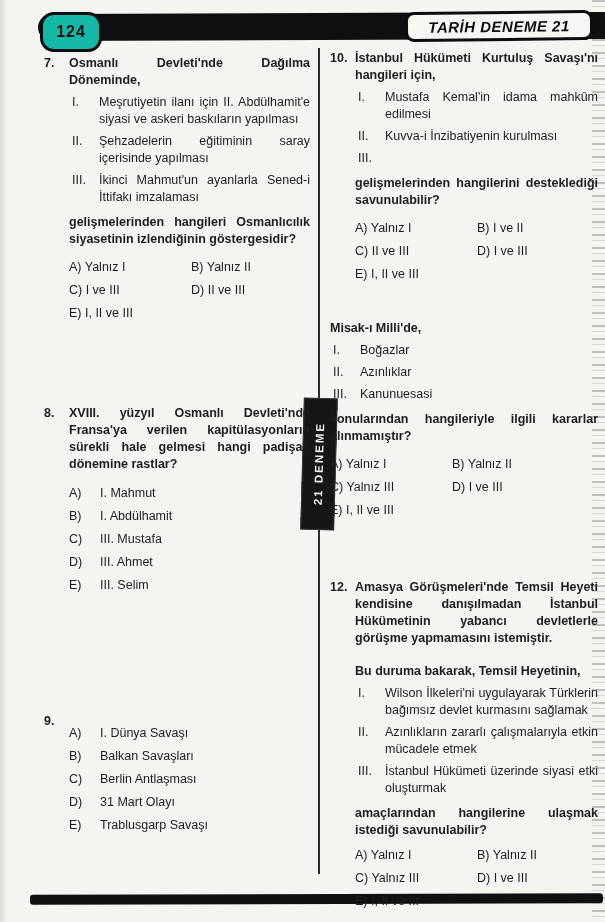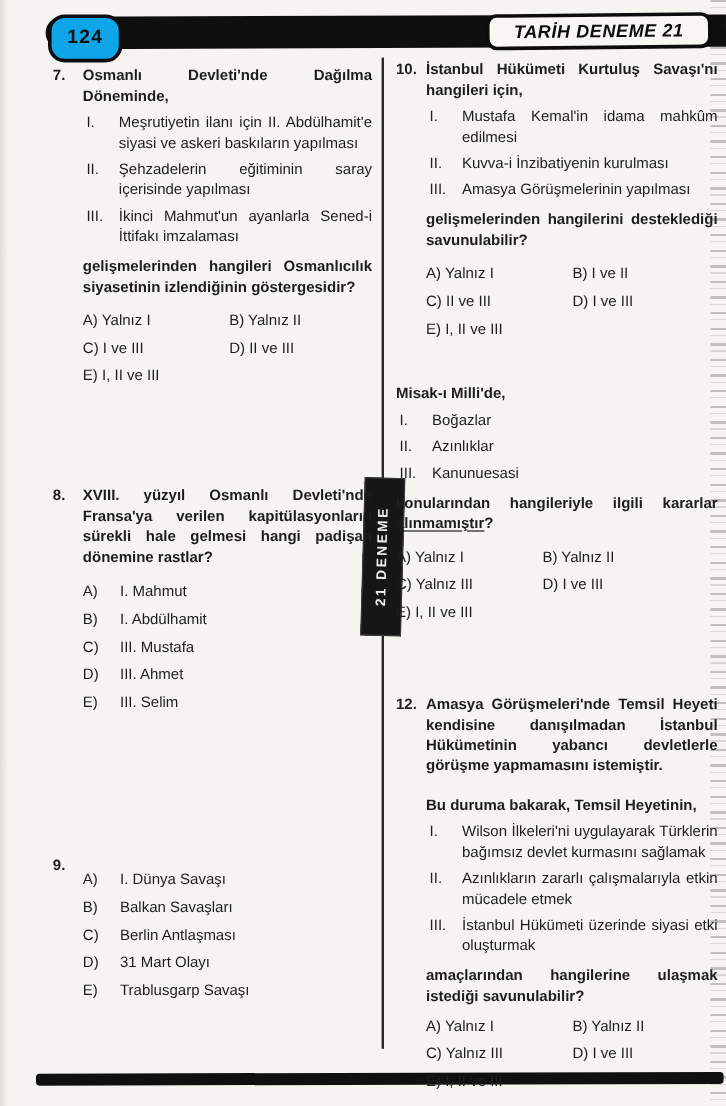--- a/index.html
+++ b/index.html
@@ -23,21 +23,21 @@
     opacity:.55;
   }
   
   .topbar {
     position:absolute; left:38px; top:13px; right:0; height:27px;
     background:#0f0f0f; border-radius:14px 0 0 14px;
     transform:rotate(-.2deg);
   }
   .pagenum {
     position:absolute; left:40px; top:12px; width:62px; height:40px;
-    background:#0ea5e9; border:3px solid #0d0d0d; border-radius:14px;
+    background:#14b8a6; border:3px solid #0d0d0d; border-radius:14px;
     display:flex; align-items:center; justify-content:center;
     font-weight:bold; font-size:16px; letter-spacing:1px; color:#111;
   }
   .headertitle {
     position:absolute; left:405px; top:11px; width:188px; height:30px;
     background:#f7f6f2; border:3px solid #0d0d0d; border-radius:9px;
     display:flex; align-items:center; justify-content:center;
     font-weight:bold; font-style:italic; font-size:15px; color:#0c0c0c;
     transform:rotate(-.6deg); letter-spacing:.5px;
   }
@@ -71,21 +71,21 @@
   .para { text-align:justify;font-weight:bold; }
   .lead { font-weight:bold; margin-top:16px; }
   .mt { margin-top:8px; }
   .item { display:flex; margin-top:5px; padding-left:3px; }
   .rn { width:27px; flex-shrink:0; }
   .it { flex:1; text-align:justify; }
   .optgrid { margin-top:11px; display:grid; grid-template-columns:122px 1fr; row-gap:6px; }
   .optlist { margin-top:12px; }
   .optrow { display:flex; margin-top:6px; }
   .ol { width:31px; flex-shrink:0; }
-  .u { text-decoration:underline; text-underline-offset:2px;margin-top:44px; }
+  .u { text-underline-offset:2px;margin-top:44px; }
 </style>
 </head>
 <body>
 
 <div class="edge-left"></div>
 <div class="edge-right-noise"></div>
 
 <div class="topbar"></div>
 <div class="pagenum">124</div>
 <div class="headertitle">TARİH DENEME 21</div>
@@ -187,21 +187,20 @@
     <div class="item">
       <span class="rn">I.</span>
       <span class="it">Mustafa Kemal'in idama mahkûm edilmesi</span>
     </div>
     <div class="item">
       <span class="rn">II.</span>
       <span class="it">Kuvva-i İnzibatiyenin kurulması</span>
     </div>
     <div class="item">
       <span class="rn">III.</span>
-      <span class="it">Amasya Görüşmelerinin yapılması</span>
     </div>
     <p class="stem mt">gelişmelerinden hangilerini desteklediği savunulabilir?</p>
     <div class="optgrid">
       <span>A) Yalnız I</span>
       <span>B) I ve II</span>
       <span>C) II ve III</span>
       <span>D) I ve III</span>
       <span>E) I, II ve III</span>
     </div>
   </div>

